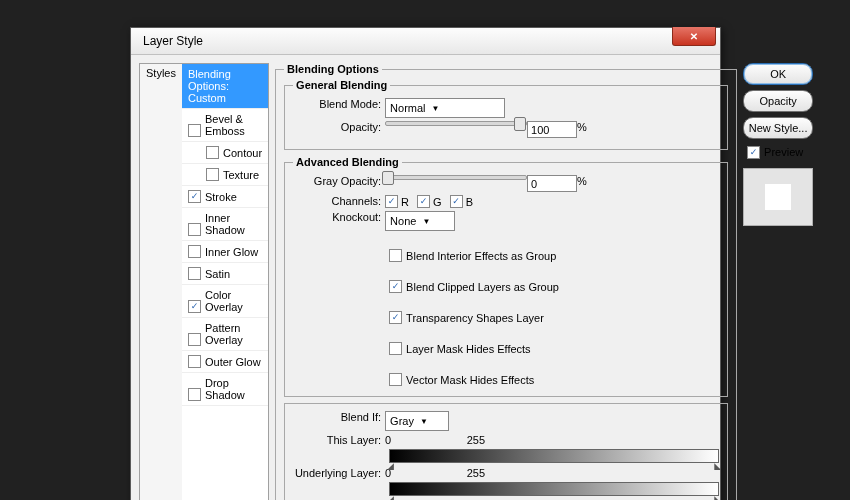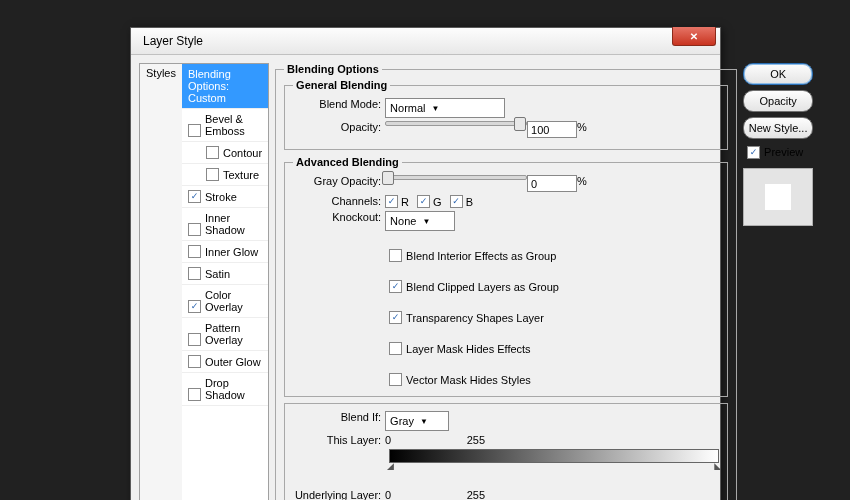--- a/index.html
+++ b/index.html
@@ -172,21 +172,21 @@
               <div class="chk-row">
                 <span class="cb checked"></span>
                 <span>Transparency Shapes Layer</span>
               </div>
               <div class="chk-row">
                 <span class="cb"></span>
                 <span>Layer Mask Hides Effects</span>
               </div>
               <div class="chk-row">
                 <span class="cb"></span>
-                <span>Vector Mask Hides Styles</span>
+                <span>Vector Mask Hides Effects</span>
               </div>
             </div>
         </fieldset>
 
         <fieldset>
           <div class="row">
             <span class="lbl">Blend If:</span>
             <span class="dd" style="width:54px">
               <span>Gray</span>
               <span class="arrow">▼</span>
@@ -198,21 +198,21 @@
                 <span>0</span>
                 <span>255</span>
               </span>
           </div>
           <div class="grad-holder">
               <div class="grad">
                 <span class="mark-l">◢</span>
                 <span class="mark-r">◣</span>
               </div>
             </div>
-          <div class="row" style="margin-top:26px">
+          <div class="row" style="margin-top:4px">
             <span class="lbl">Underlying Layer:</span>
             <span class="gv">
                 <span>0</span>
                 <span>255</span>
               </span>
           </div>
           <div class="grad-holder" style="margin-bottom:12px">
               <div class="grad">
                 <span class="mark-l">◢</span>
                 <span class="mark-r">◣</span>

